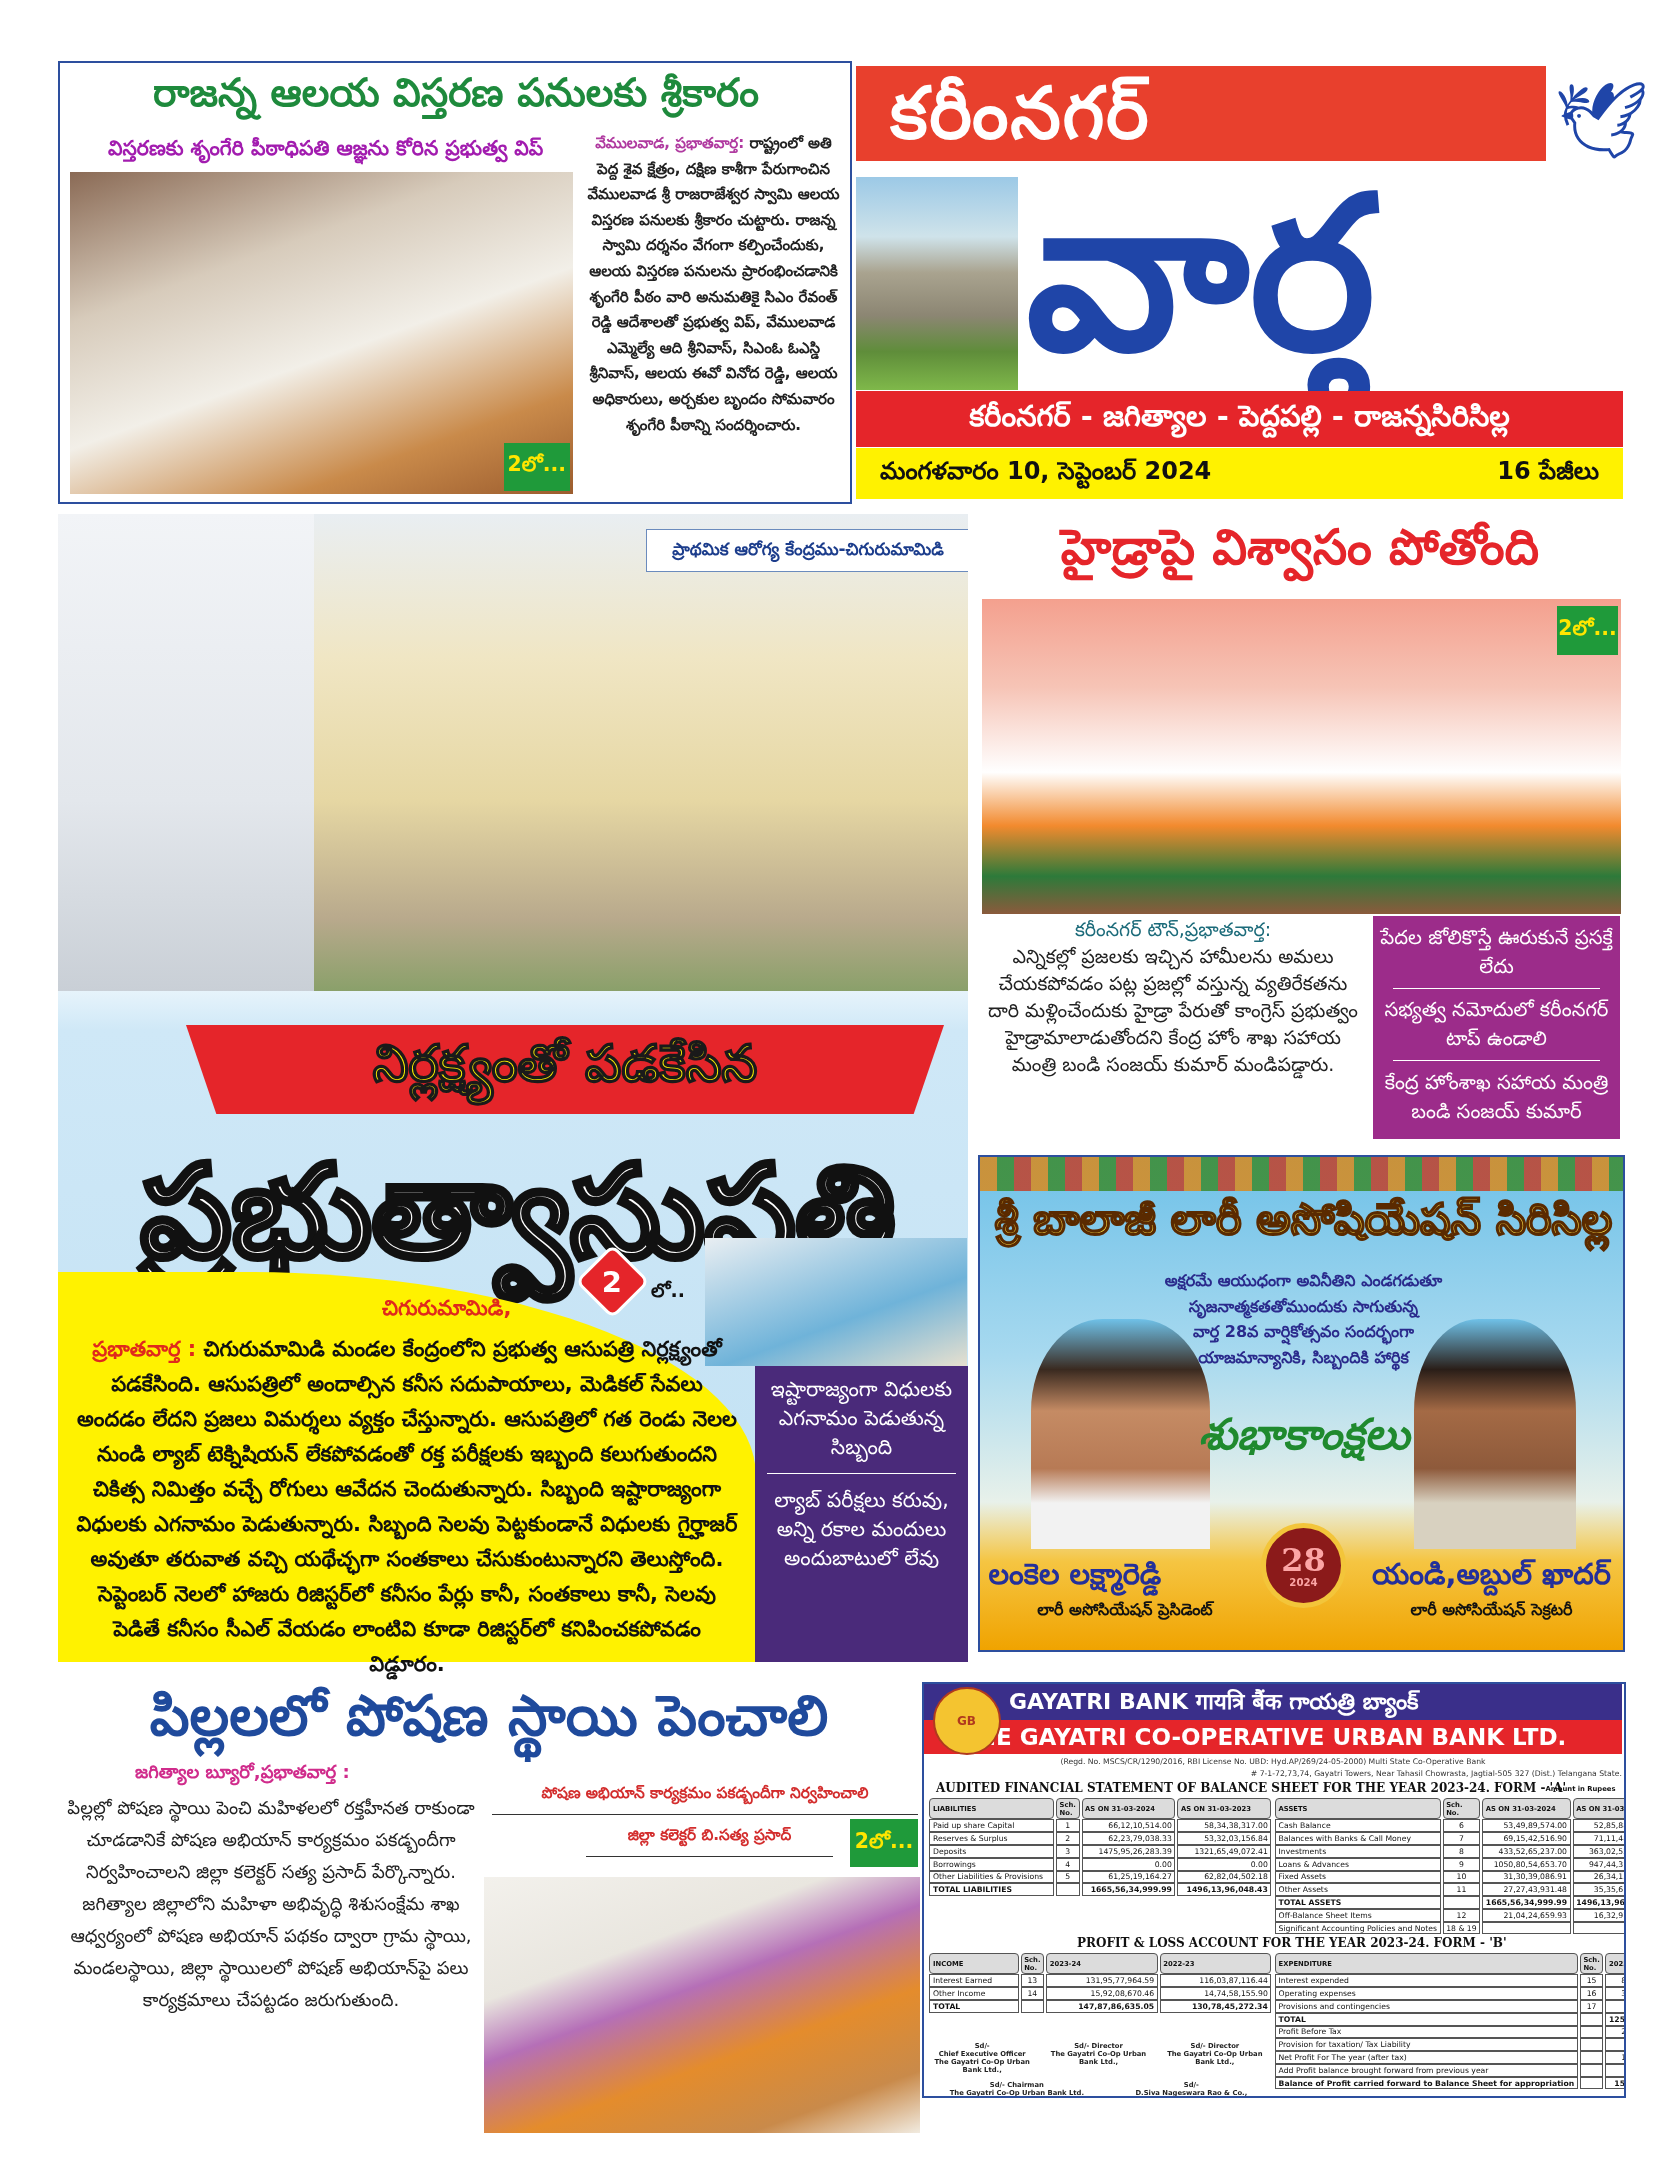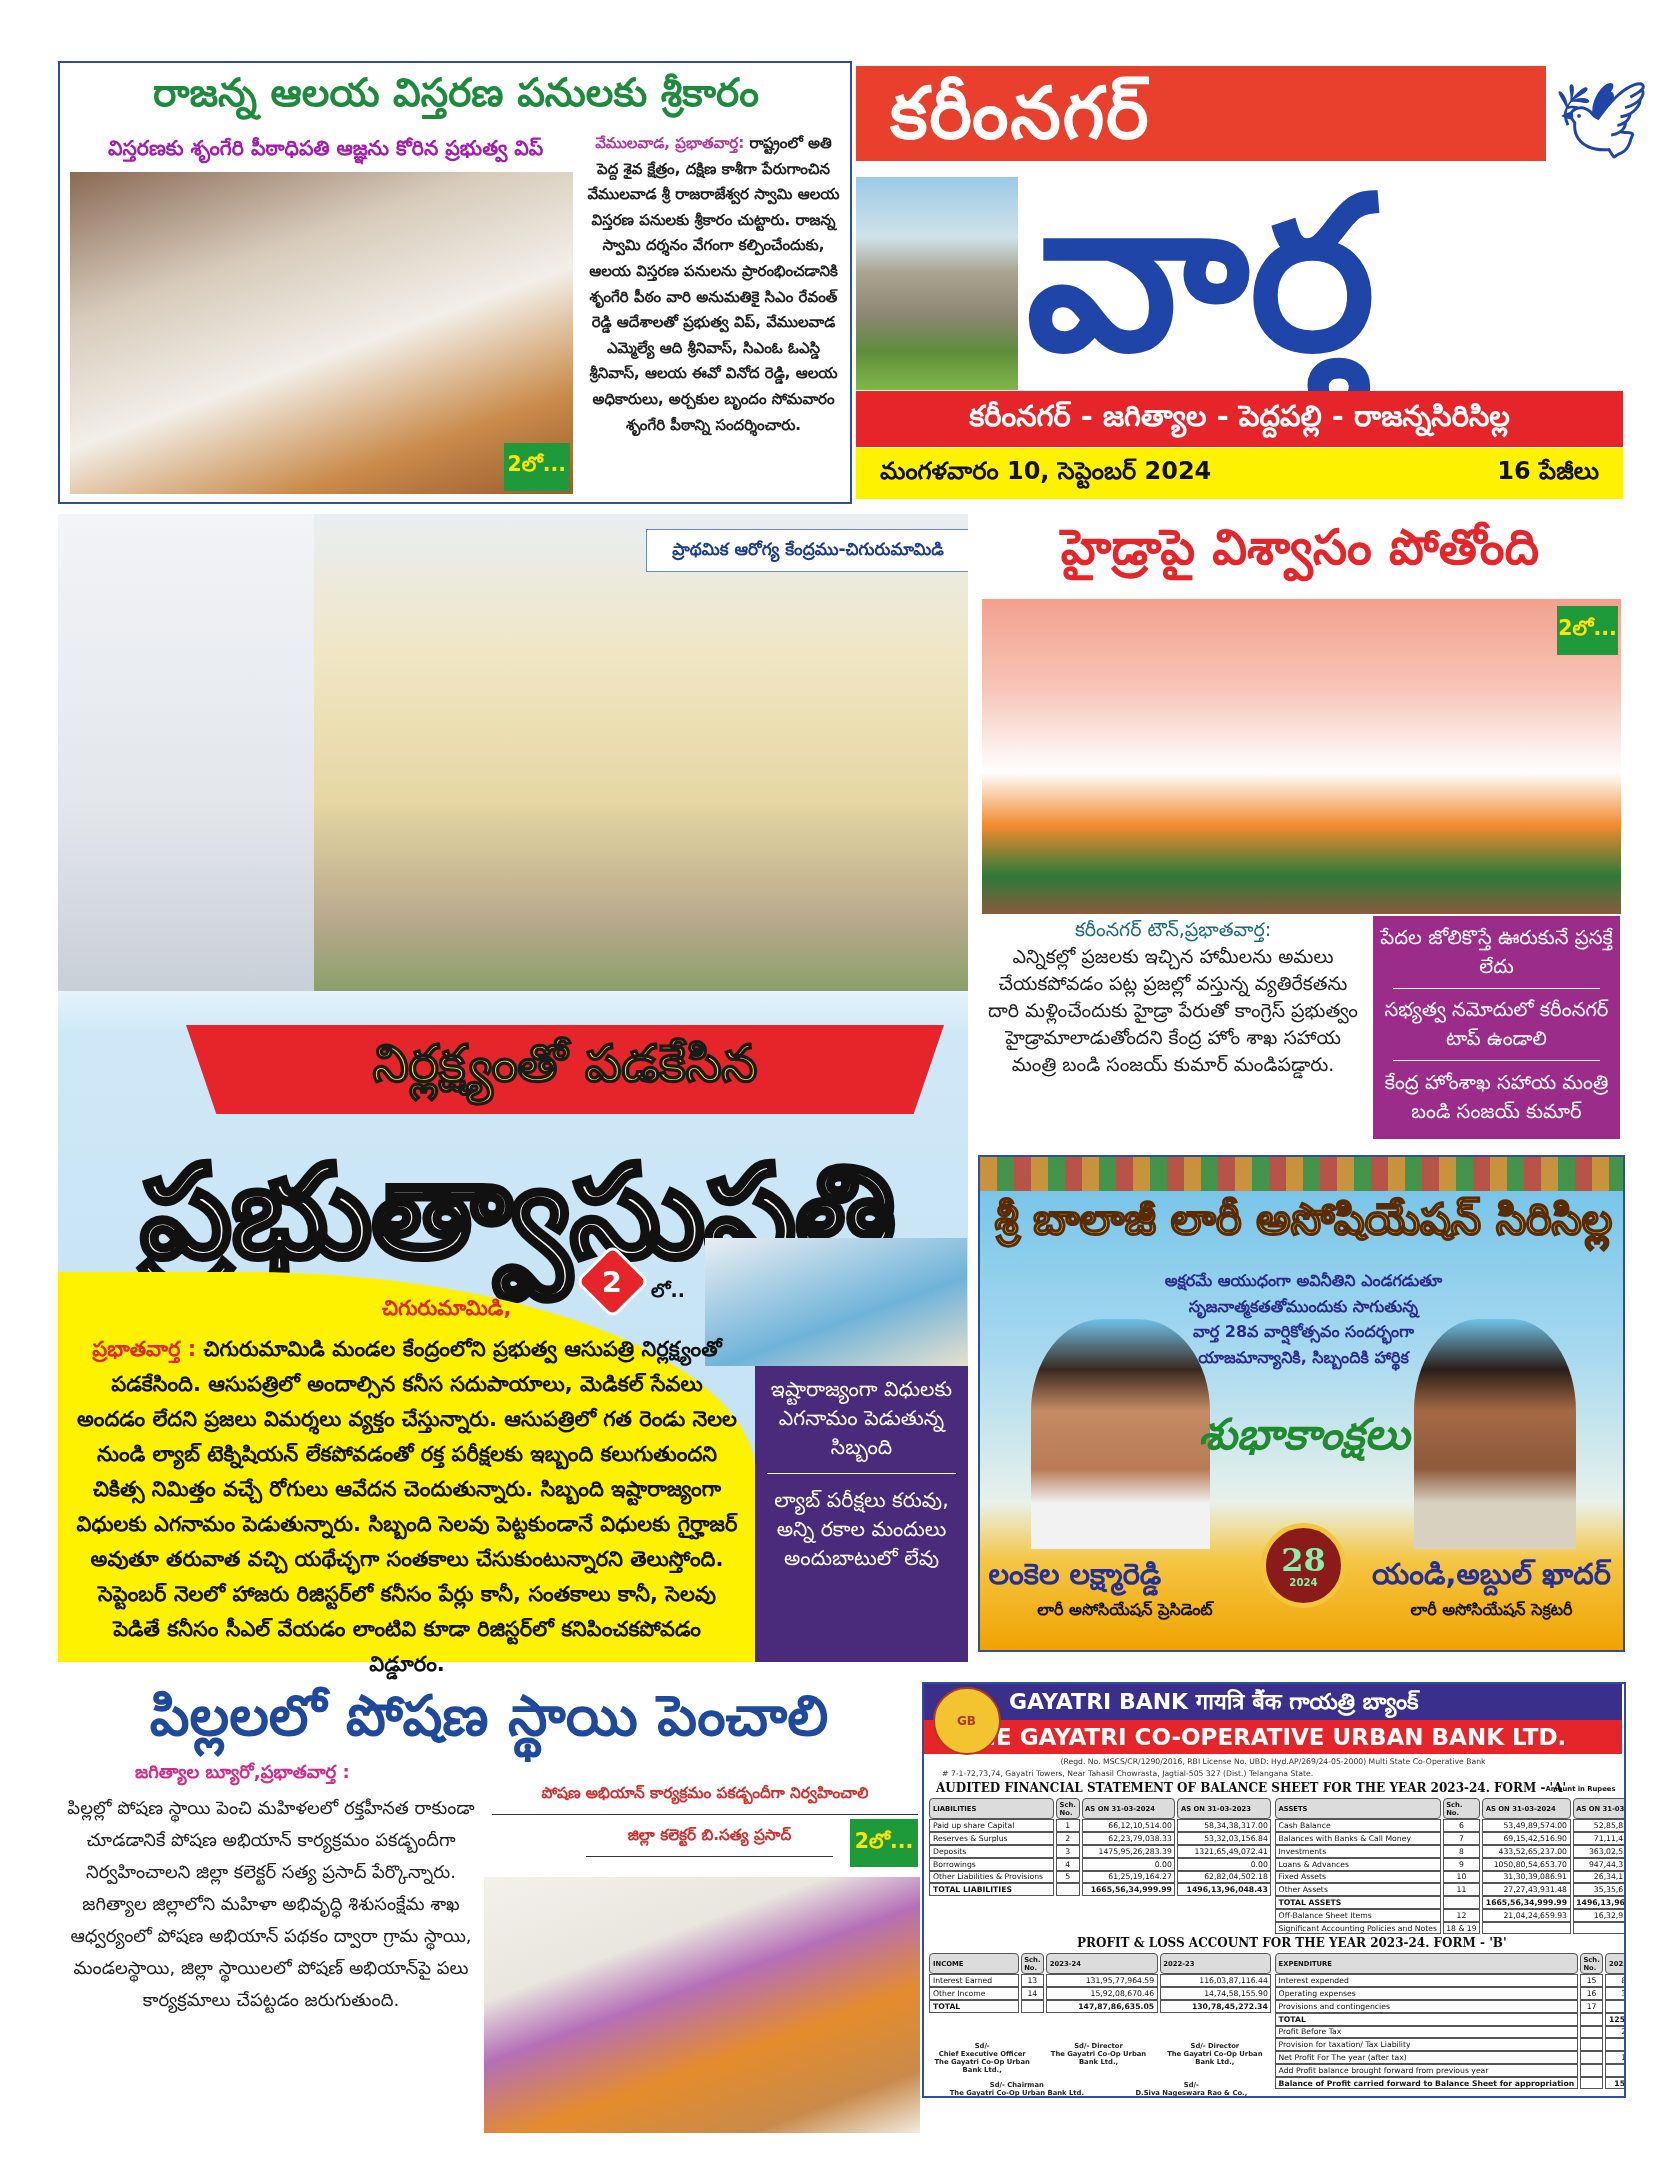--- a/index.html
+++ b/index.html
@@ -54,21 +54,21 @@
   #hydra-purple { left: 400px; top: 402px; width: 247px; height: 223px; background: #9c2c8a; color: #fff; text-align: center; font-size: 19.6px; line-height: 29px; padding-top: 6.8px; }
   #hydra-purple hr { border: none; border-top: 1.7px solid #fff; margin: 6.8px 20.4px; }
   
   #ad-balaji { left: 978px; top: 1155px; width: 647px; height: 497px; border: 2.6px solid #2d4f9e; background: linear-gradient(180deg,#6fc1e8 0%,#a7d9ef 40%,#e8f1ea 70%,#f5c542 82%,#f0a300 100%); overflow: hidden; }
   #ad-garland { left: 0; top: 0; width: 647px; height: 34px; background: repeating-linear-gradient(90deg,#d88a1e 0 17px,#3b8b2f 17px 34px,#c2402a 34px 51px); opacity: 0.85; }
   #ad-title { left: 0; top: 37px; width: 647px; text-align: center; font-size: 43px; font-weight: bold; color: #ffe24a; -webkit-text-stroke: 1.7px #5a2a00; white-space: nowrap; }
   #ad-msg { left: 153px; top: 111px; width: 341px; text-align: center; font-size: 16px; line-height: 25.6px; color: #2a2a8c; font-weight: bold; }
   #ad-wishes { left: 196px; top: 252px; width: 256px; text-align: center; font-size: 43px; font-weight: bold; color: #1f8a2e; font-style: italic; }
   #ad-photo-left { left: 51px; top: 162px; width: 179px; height: 230px; background: linear-gradient(180deg,#6fc1e8 0%,#3a2a20 22%,#c58b64 40%,#b77a55 65%,#f2f2f2 80%); border-radius: 40% 40% 0 0; }
   #ad-photo-right { left: 434px; top: 162px; width: 162px; height: 230px; background: linear-gradient(180deg,#6fc1e8 0%,#2a1e18 22%,#a46a45 40%,#8e5a3b 65%,#d8d1c0 80%); border-radius: 40% 40% 0 0; }
-  #ad-emblem { left: 281px; top: 366px; width: 85px; height: 85px; border-radius: 50%; background: #8b1a1a; border: 5.1px solid #f3c53a; color: #86efac; display: flex; flex-direction: column; align-items: center; justify-content: center; font-weight: bold; }
+  #ad-emblem { left: 281px; top: 366px; width: 85px; height: 85px; border-radius: 50%; background: #8b1a1a; border: 5.1px solid #f3c53a; color: #fca5a5; display: flex; flex-direction: column; align-items: center; justify-content: center; font-weight: bold; }
   #ad-emblem .n { font-size: 32px; line-height: 34px; font-family: "DejaVu Serif", serif; }
   #ad-emblem .y { font-size: 10.2px; }
   #ad-name-left { left: 8.5px; top: 400px; width: 273px; text-align: left; font-size: 29px; font-weight: bold; color: #24309a; white-space: nowrap; }
   #ad-role-left { left: 8.5px; top: 443px; width: 273px; text-align: center; font-size: 16px; font-weight: bold; color: #111; white-space: nowrap; }
   #ad-name-right { left: 375px; top: 400px; width: 273px; text-align: center; font-size: 29px; font-weight: bold; color: #24309a; white-space: nowrap; }
   #ad-role-right { left: 375px; top: 443px; width: 273px; text-align: center; font-size: 16px; font-weight: bold; color: #111; white-space: nowrap; }
   
   #story-nutrition { left: 58px; top: 1678px; width: 862px; height: 477px; }
   #nut-headline { left: 0; top: 5.1px; width: 862px; text-align: center; font-size: 56px; font-weight: bold; color: #1f4a9c; white-space: nowrap; }
   #nut-dateline { left: 77px; top: 83px; font-size: 18px; font-weight: bold; color: #d02c8c; }
@@ -76,21 +76,21 @@
   #nut-sub1 { left: 434px; top: 106px; width: 426px; text-align: center; font-size: 15.3px; font-weight: bold; color: #d32d2d; padding-bottom: 8.5px; border-bottom: 1.7px solid #333; white-space: nowrap; }
   #nut-sub2 { left: 528px; top: 148px; width: 247px; text-align: center; font-size: 15.3px; font-weight: bold; color: #d32d2d; padding-bottom: 8.5px; border-bottom: 1.7px solid #333; white-space: nowrap; }
   #nut-badge { left: 792px; top: 141px; width: 68px; height: 48px; font-size: 20.4px; }
   #nut-photo { left: 426px; top: 199px; width: 436px; height: 256px; background: linear-gradient(160deg,#f3f1ec 0%,#e9e6df 30%,#b56fb7 45%,#e48c2c 65%,#c98a4a 85%,#f1ebe0 100%); }
   
   #ad-bank { left: 922px; top: 1682px; width: 704px; height: 416px; border: 2.6px solid #2d4f9e; background: #fff; overflow: hidden; }
   #bank-top { left: 0; top: 0; width: 698px; height: 36px; background: #3a2f8a; color: #fff; font-size: 22px; font-weight: bold; display: flex; align-items: center; padding-left: 85px; white-space: nowrap; }
   #bank-top2 { left: 0; top: 36px; width: 698px; height: 34px; background: #e5252a; color: #fff; font-size: 23px; font-weight: bold; display: flex; align-items: center; padding-left: 37px; white-space: nowrap; }
   #bank-logo { left: 8.5px; top: 3.4px; width: 68px; height: 68px; border-radius: 50%; background: #f4c430; border: 2.6px solid #b03a1e; display: flex; align-items: center; justify-content: center; font-size: 12px; font-weight: bold; color: #b03a1e; }
   #bank-reg { left: 0; top: 73px; width: 698px; text-align: center; font-size: 7.7px; color: #333; }
-  #bank-addr { left: 0; top: 85px; width: 698px; text-align: left; font-size: 7.7px; color: #333; padding-left: 18px; }
+  #bank-addr { left: 0; top: 85px; width: 698px; text-align: right; font-size: 7.7px; color: #333; padding-left: 18px; }
   .bank-sec-title { position: absolute; font-family: "DejaVu Serif", serif; font-weight: bold; font-size: 12px; white-space: nowrap; }
   .bank-amt-note { position: absolute; font-size: 6.8px; font-weight: bold; }
   table.bank { position: absolute; border-collapse: separate; border-spacing: 2.6px 0.9px; font-size: 7.7px; }
   table.bank th { background: #dcdcdc; border: 0.9px solid #555; border-radius: 4px; font-size: 6.8px; font-weight: bold; padding: 1.7px 2.6px; text-align: left; }
   table.bank td { border: 0.9px solid #555; padding: 0.9px 2.6px; white-space: nowrap; }
   table.bank td.num { text-align: right; }
   table.bank td.sch { text-align: center; width: 19px; }
   table.bank tr.total td { font-weight: bold; }
   #bank-signs { left: 0; top: 358px; width: 349px; font-size: 6.8px; font-weight: bold; text-align: center; color: #222; }
   #bank-signs .row { display: flex; justify-content: space-around; margin-bottom: 6.8px; }

